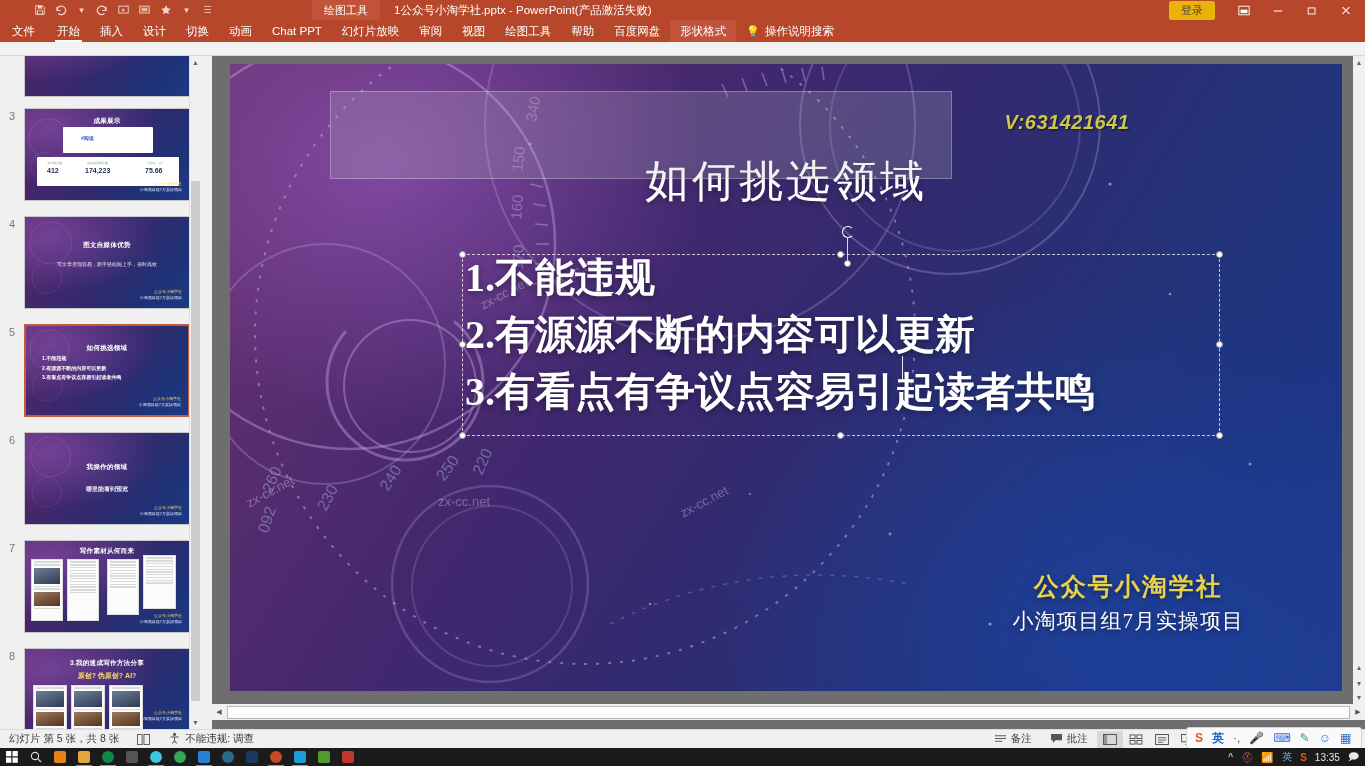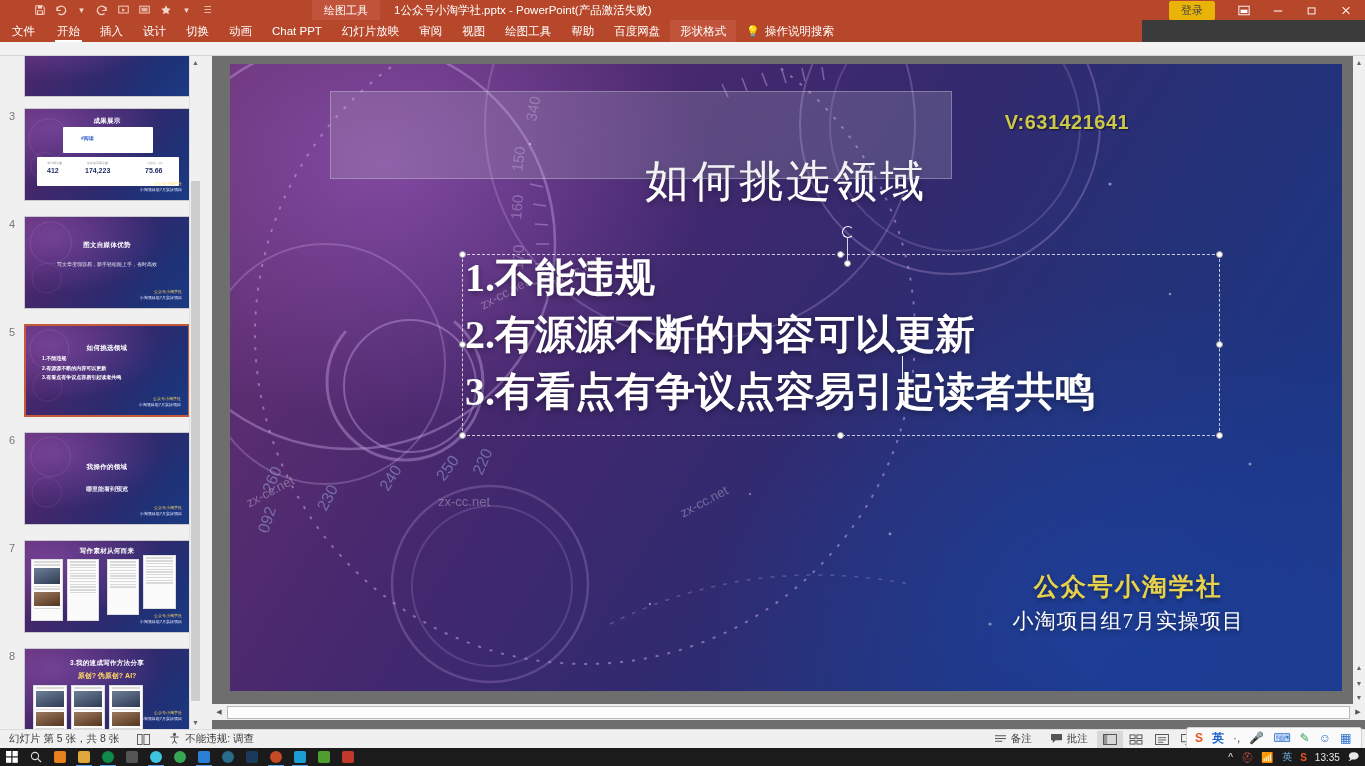--- a/index.html
+++ b/index.html
@@ -36,21 +36,21 @@
     background: #eab308; color: #444; font-size: 11px;
     padding: 2px 12px; margin-right: 12px; border-radius: 2px;
   }
   .wbtn {
     width: 34px; height: 20px; display: flex; align-items: center; justify-content: center;
     color: #fff; font-size: 12px;
   }
 
   
   .ribbonbar {
-    position: absolute; top: 20px; left: 0; width: 1142px; height: 22px;
+    position: absolute; top: 20px; left: 0; width: 1365px; height: 22px;
     background: #b7472a; display: flex; align-items: stretch;
   }
   .rtab {
     display: flex; align-items: center; padding: 0 10px;
     color: #fff; font-size: 11.5px; white-space: nowrap;
   }
   .rtab.file { background: #b7472a; padding: 0 12px; }
   .rtab.active { background: #c1533a; }
   .rtab.home-underline { position: relative; }
   .rtab.home-underline::after {
@@ -222,20 +222,21 @@
     position: absolute; left: 727px; top: 47px; width: 220px; height: 62px;
     text-align: center; pointer-events: none;
   }
   .ad1 {
     color: #ccc84a; font-size: 19px; font-weight: bold; letter-spacing: 1px;
     text-shadow: 1px 1px 2px rgba(0,0,0,.6);
   }
   .ad2 {
     color: #ccc84a; font-size: 20px; font-weight: bold; letter-spacing: .5px;
     text-shadow: 1px 1px 2px rgba(0,0,0,.6);
+    font-style: italic;
   }
   .wm-box {
     position: absolute; left: 100px; top: 27px; width: 622px; height: 88px;
     background: rgba(190,190,200,.22); border: 1px solid rgba(220,220,230,.35);
   }
   .wm-big {
     position: absolute; left: 140px; top: 66px;
     font-size: 41px; font-weight: bold; letter-spacing: 2px;
     font-family: "Liberation Serif", "DejaVu Serif", serif;
     -webkit-text-stroke: 0px;

